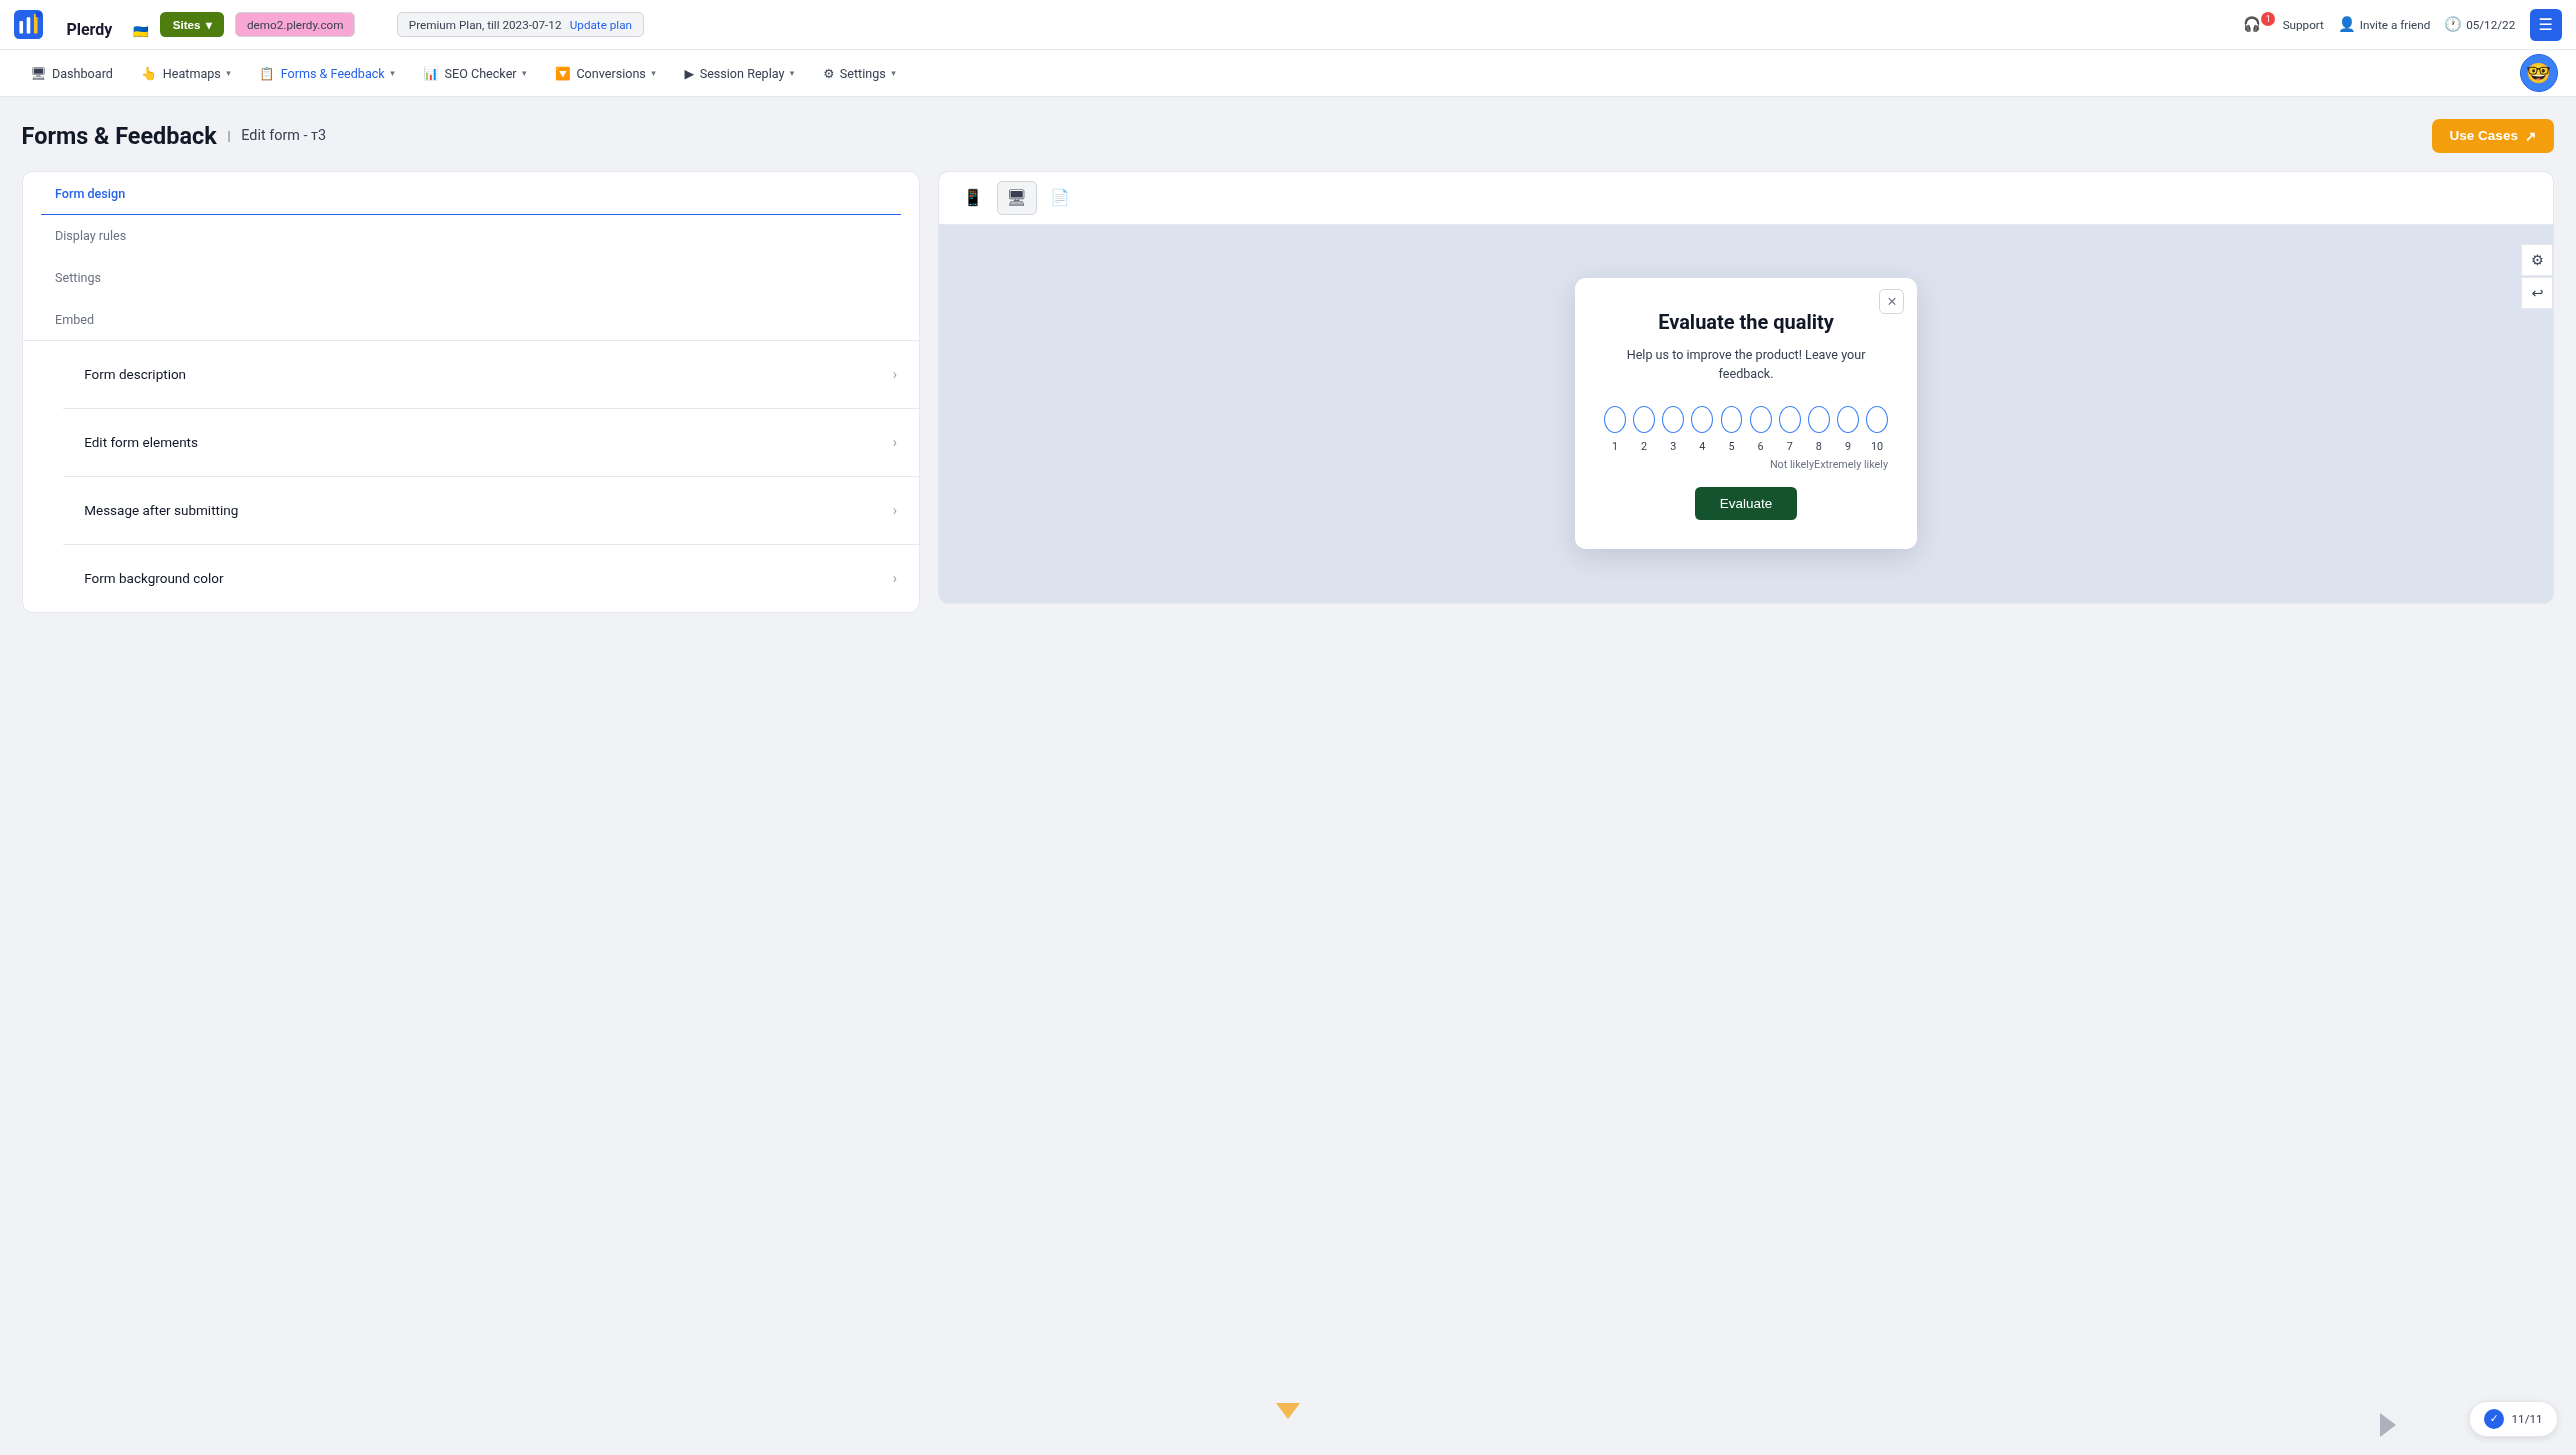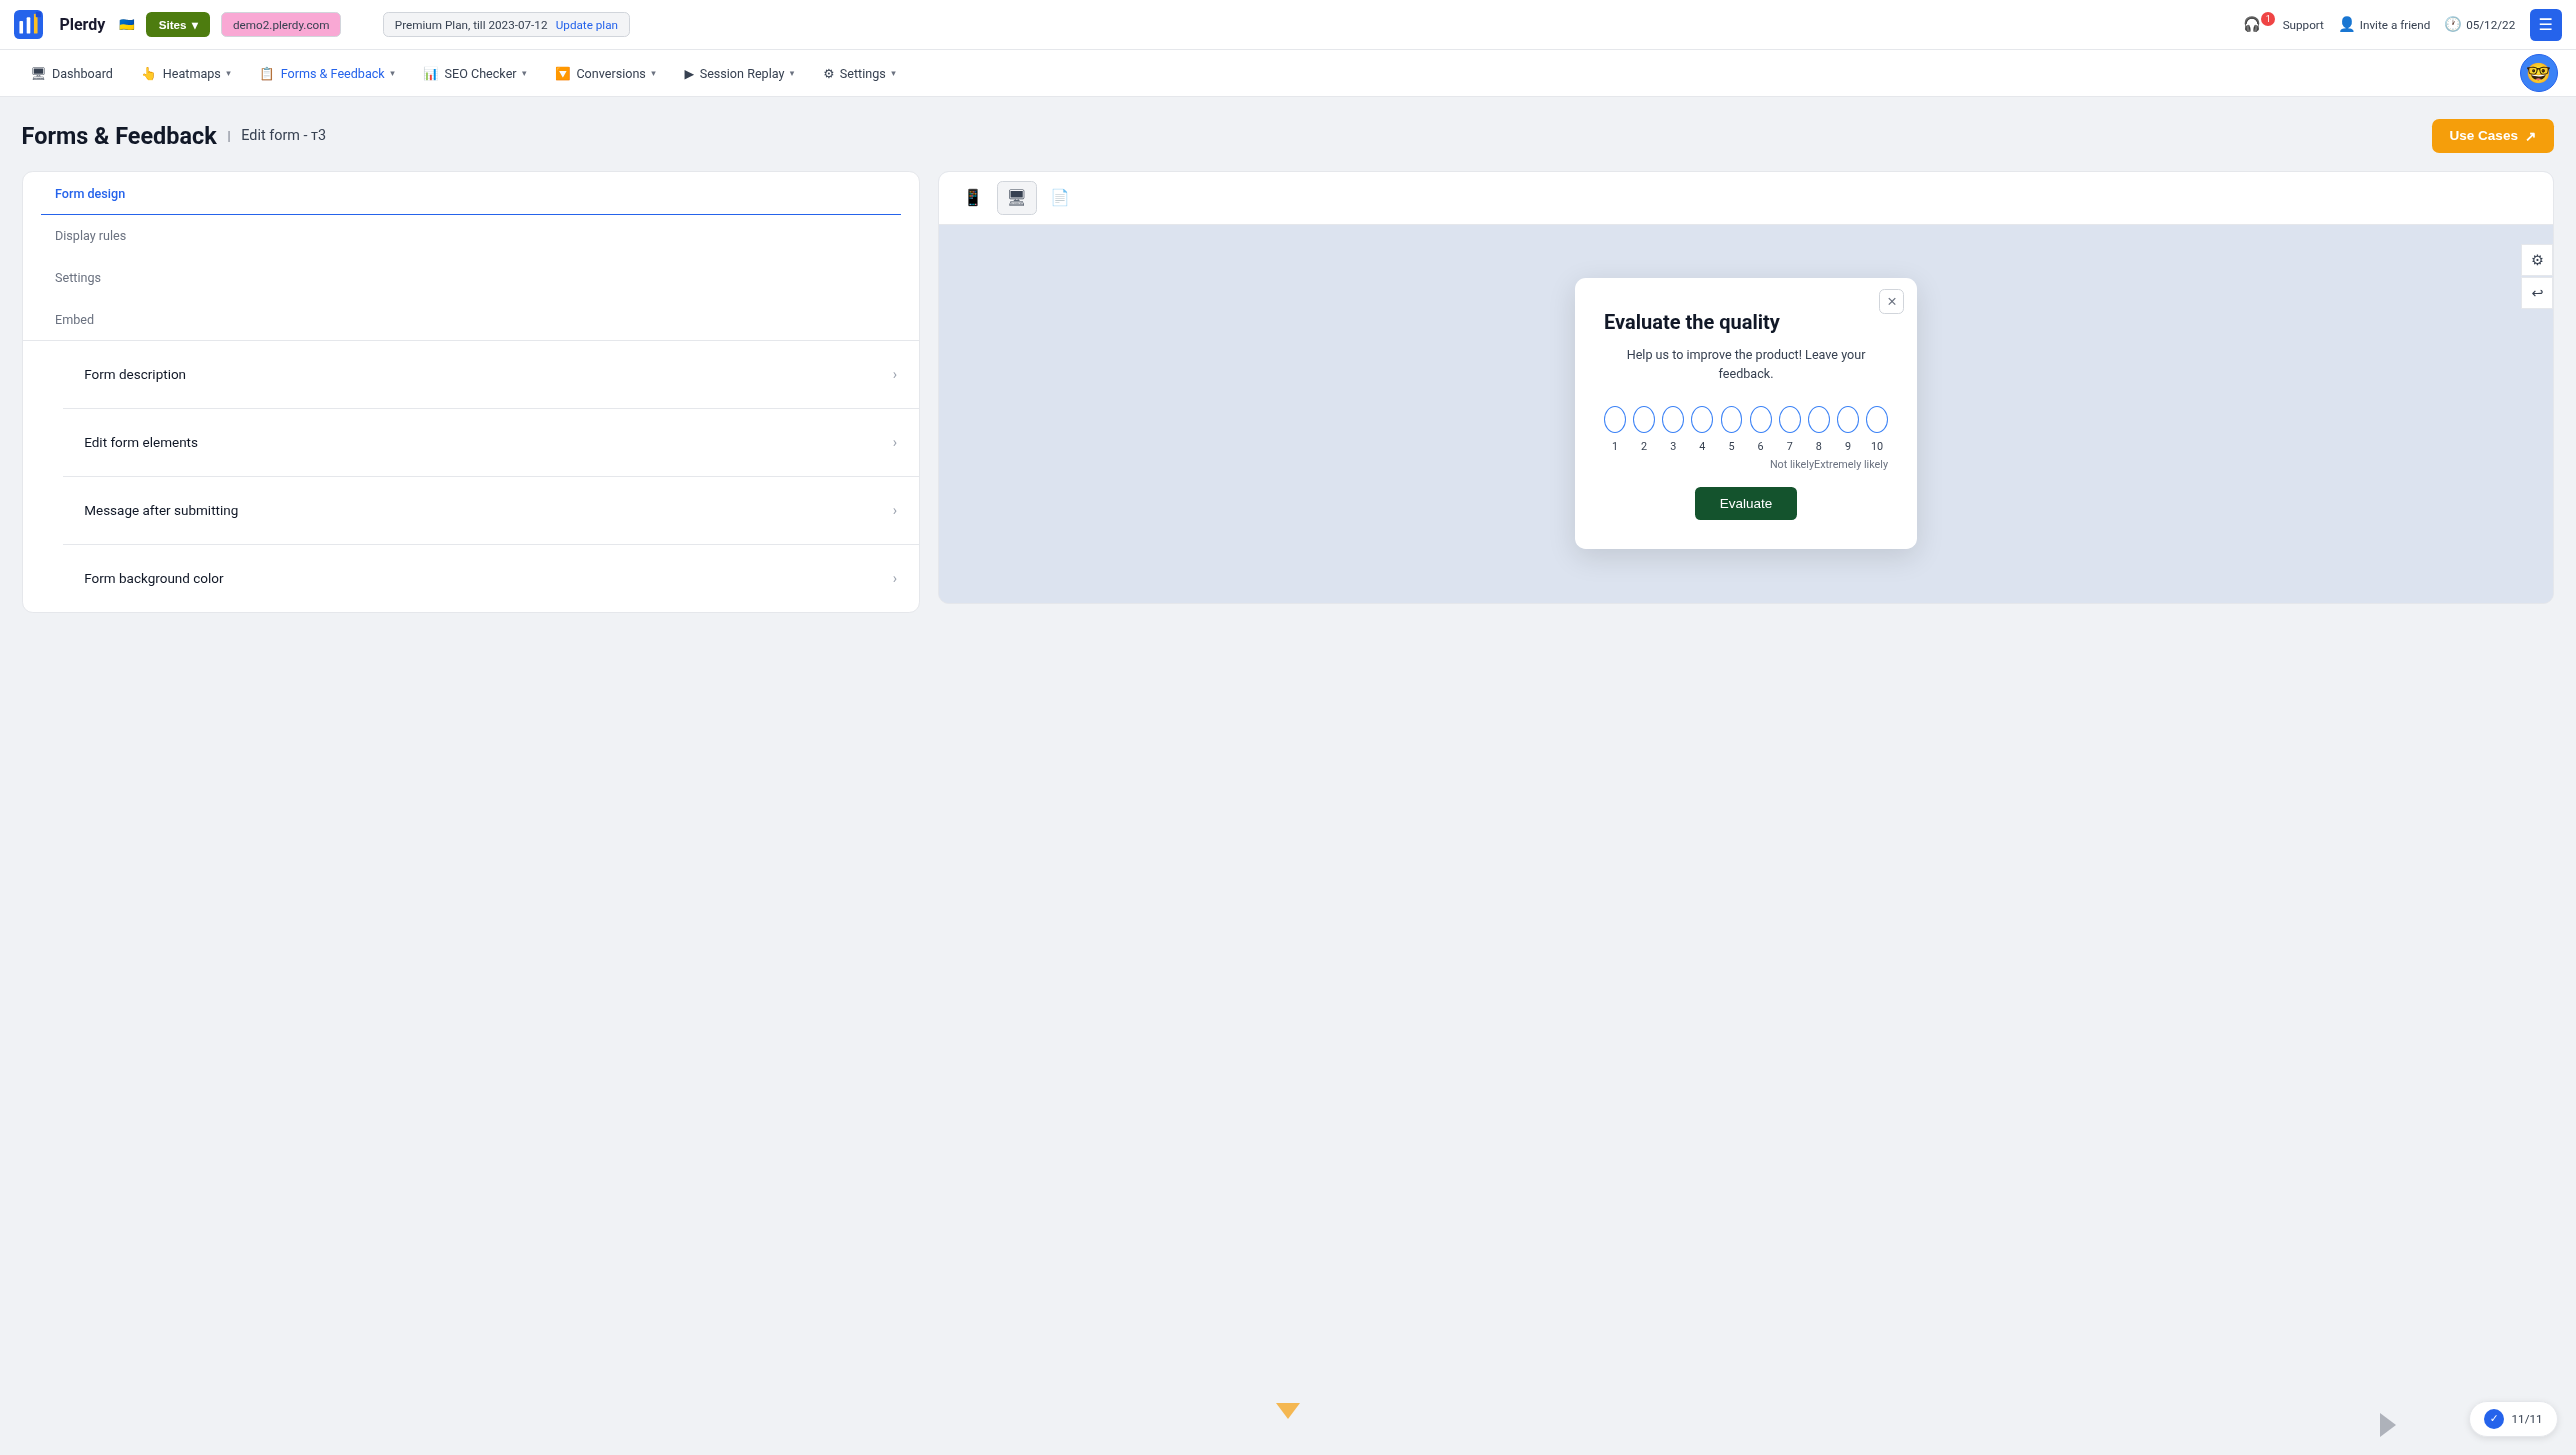--- a/index.html
+++ b/index.html
@@ -13,22 +13,22 @@
       align-items: center;
       padding: 0 14.4px;
       gap: 10.8px;
       border-bottom: 0.9px solid #e5e7eb;
       position: sticky;
       top: 0;
       z-index: 100;
     }
     .logo {
       display: flex;
-      align-items: center;
-      gap: 16px;
+      align-items: flex-end;
+      gap: 23px;
       font-weight: 700;
       font-size: 16px;
       color: #1a1a2e;
     }
     .logo-icon {
       width: 29px;
       height: 29px;
     }
     .sites-btn {
       background: #4d7c0f;
@@ -288,21 +288,21 @@
       display: flex;
       align-items: center;
       justify-content: center;
       color: #6b7280;
       font-size: 12.6px;
     }
     .modal-title {
       font-size: 20px;
       font-weight: 700;
       color: #111827;
-      text-align: left;
+      text-align: center;
       margin-bottom: 12.6px;
     }
     .modal-desc {
       font-size: 12.6px;
       color: #374151;
       text-align: center;
       margin-bottom: 21.6px;
       line-height: 1.5;
     }
     .rating-row {

